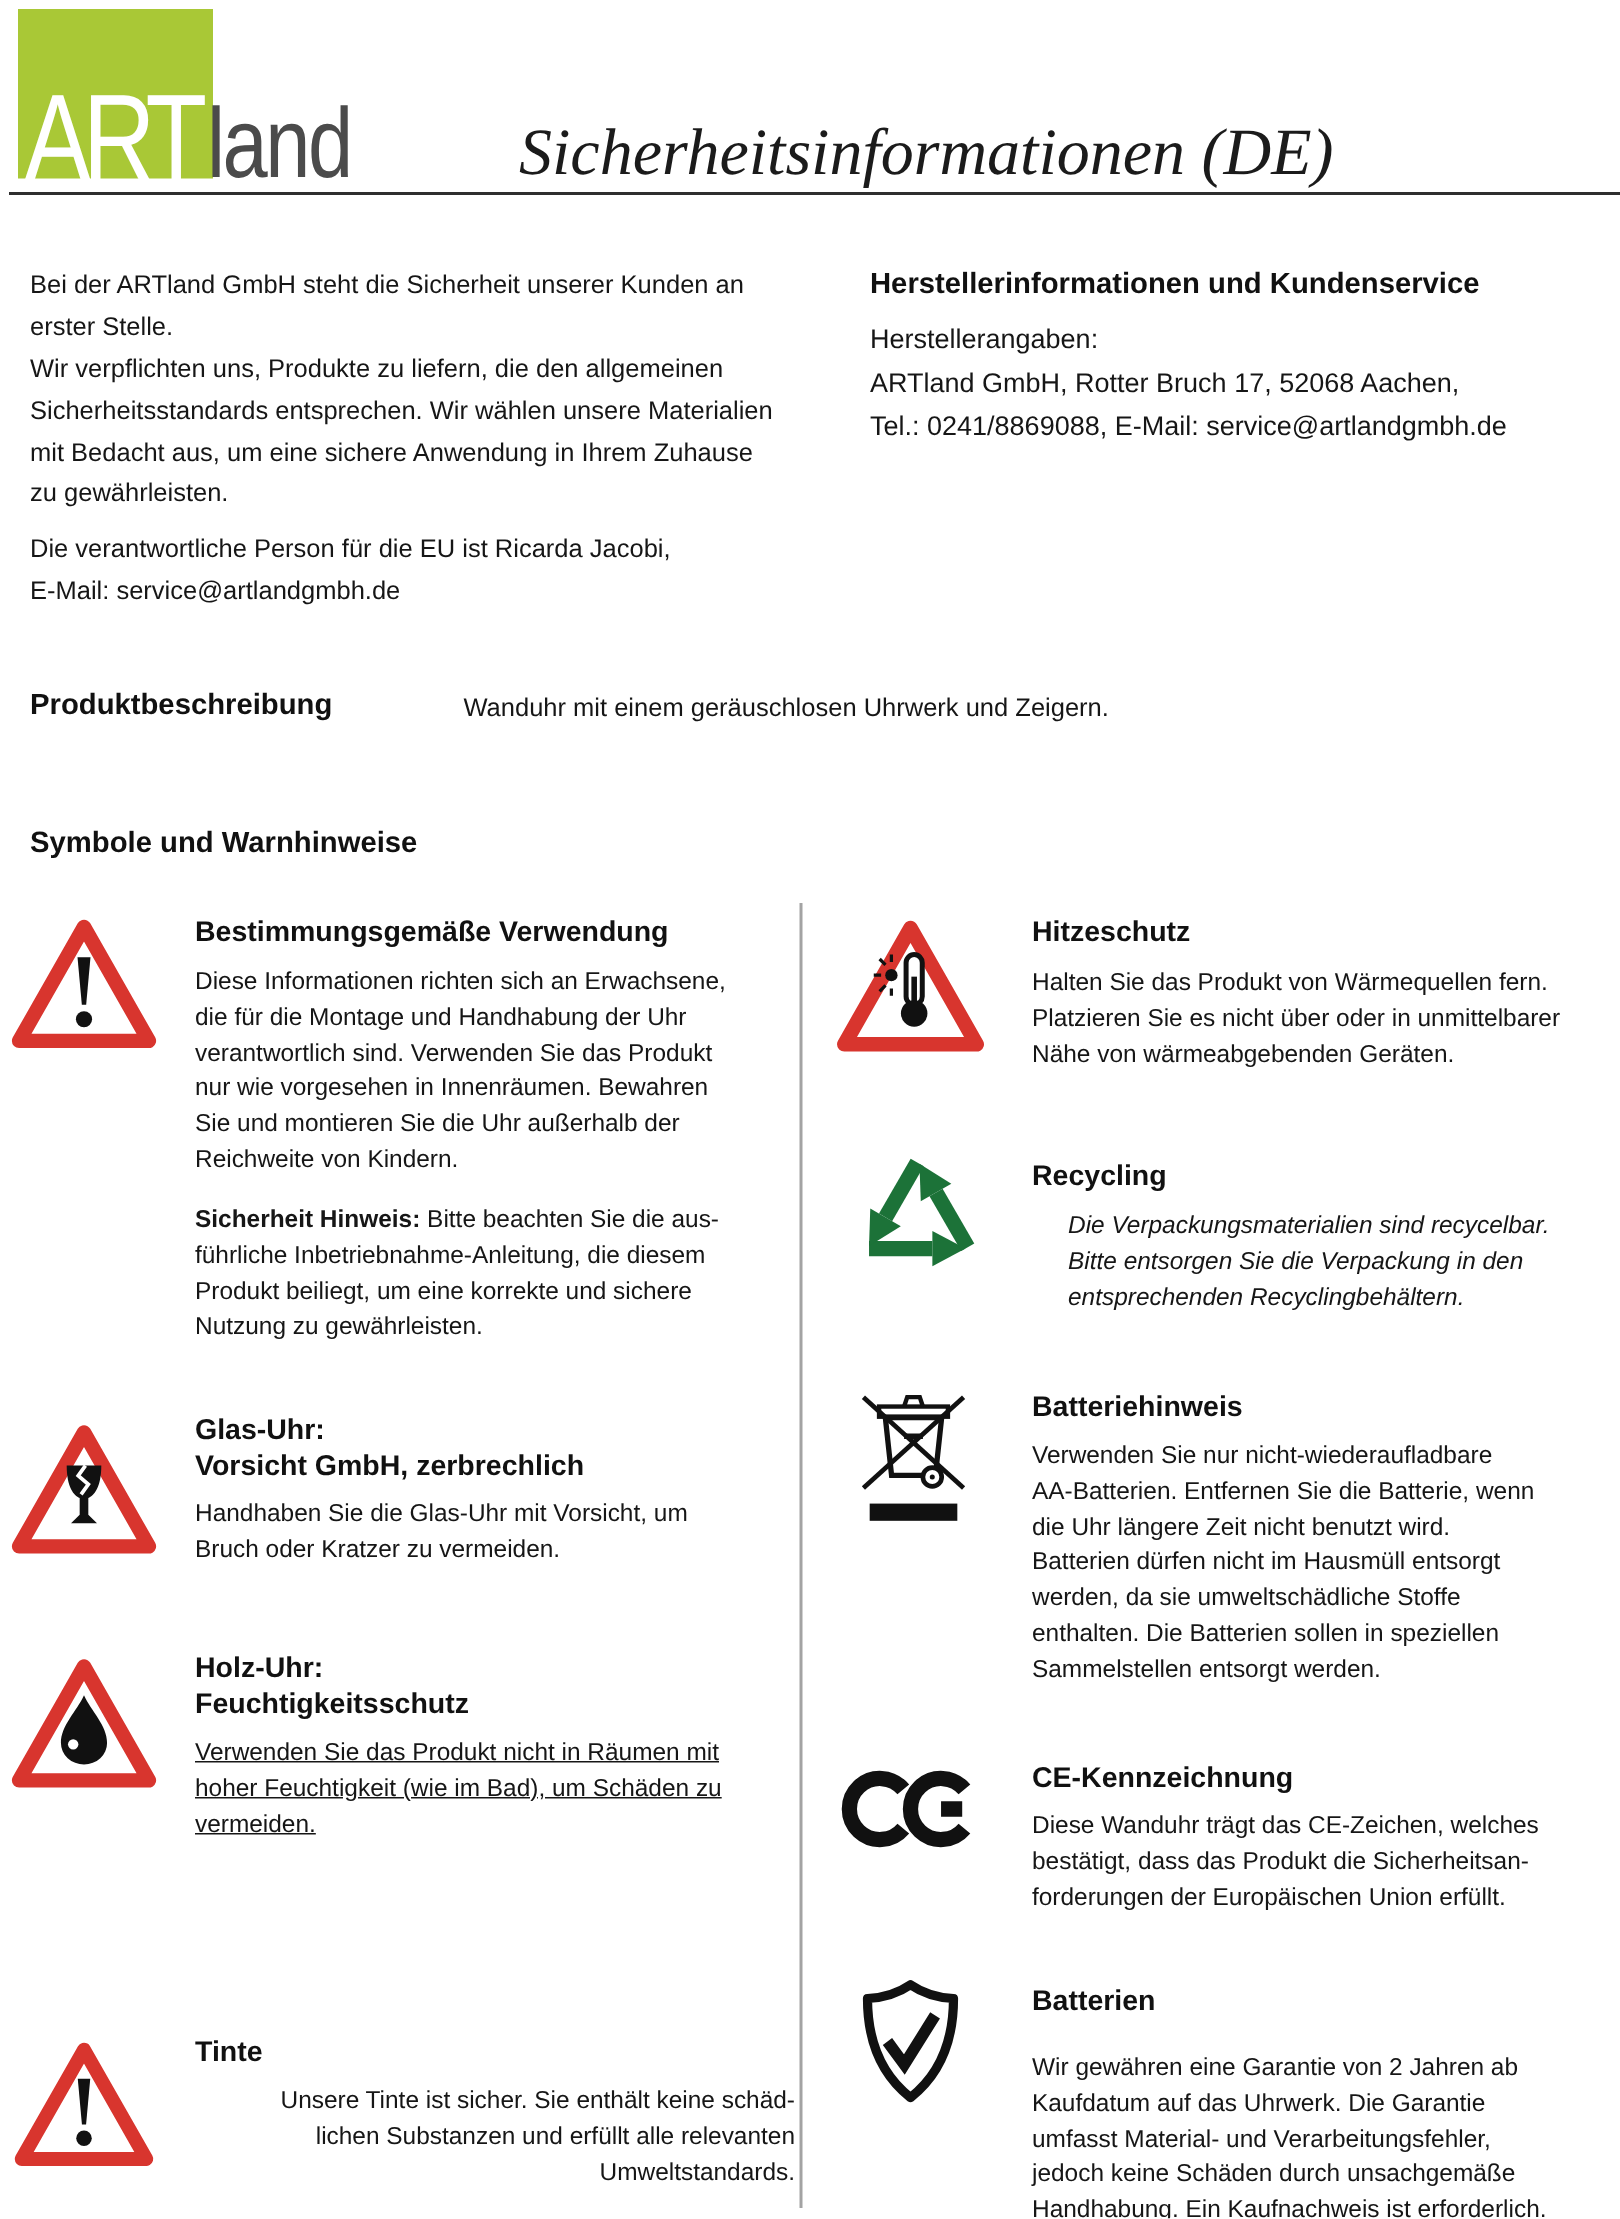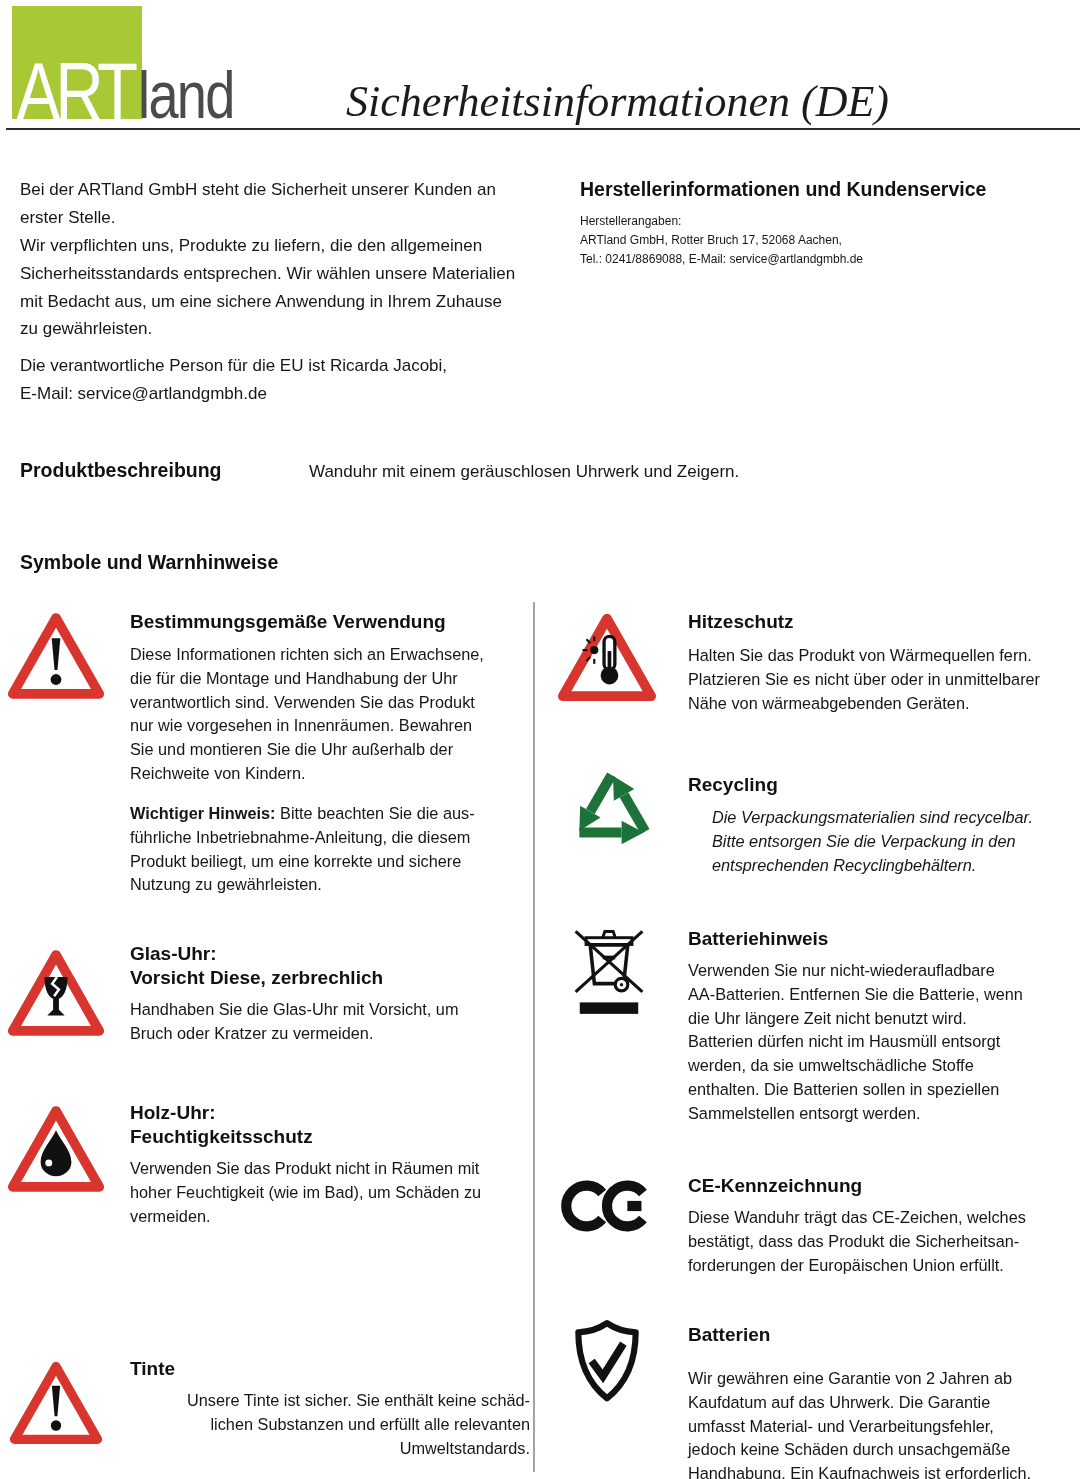--- a/index.html
+++ b/index.html
@@ -22,21 +22,21 @@
   .doc-title{
     position:absolute;left:346px;top:80px;font-family:"Liberation Serif",serif;
     font-style:italic;font-size:44px;line-height:1;color:#1b1b1b;white-space:nowrap;
   }
   .header-rule{position:absolute;left:6px;right:0;top:128px;height:2px;background:#2e2e2e;}
   
   .pre{white-space:pre-line;}
   .intro-p1{position:absolute;left:20px;top:176px;width:548px;font-size:17px;line-height:1.64;}
   .intro-p2{position:absolute;left:20px;top:352px;width:548px;font-size:17px;line-height:1.64;}
   .mfr-heading{position:absolute;left:580px;top:178px;font-size:19.5px;font-weight:700;color:#111;}
-  .mfr-details{position:absolute;left:580px;top:212px;width:470px;font-size:12px;line-height:1.6;}
+  .mfr-details{position:absolute;left:580px;top:212px;width:470px;font-size:18px;line-height:1.6;}
   .product-label{position:absolute;left:20px;top:459px;font-size:19.5px;font-weight:700;color:#111;}
   .product-desc{position:absolute;left:287px;top:462px;font-size:17px;margin-left:22px;}
   .symbols-heading{position:absolute;left:20px;top:551px;font-size:19.5px;font-weight:700;color:#111;}
   
   .col-divider{position:absolute;left:533px;top:602px;width:2px;height:870px;background:#a3a3a3;}
   .wblock{position:absolute;left:0;width:1080px;}
   .wicon{position:absolute;}
   .whead{position:absolute;font-size:19px;font-weight:700;line-height:1.26;color:#111;white-space:pre-line;}
   .wbody{position:absolute;font-size:16.3px;line-height:1.46;color:#161616;white-space:pre-line;width:400px;}
 </style>
@@ -78,47 +78,47 @@
       <path d="M47.5 33 L56.5 33 L53.5 66 L50.5 66 Z" fill="#111"></path>
       <circle cx="52" cy="76" r="5.6" fill="#111"></circle>
     </svg>
     <div class="whead" style="left:130px;top:10px;">Bestimmungsgemäße Verwendung</div>
     <div class="wbody" style="left:130px;top:43px;">Diese Informationen richten sich an Erwachsene,
 die für die Montage und Handhabung der Uhr
 verantwortlich sind. Verwenden Sie das Produkt
 nur wie vorgesehen in Innenräumen. Bewahren
 Sie und montieren Sie die Uhr außerhalb der
 Reichweite von Kindern.</div>
-    <div class="wbody" style="left:130px;top:202px;"><b>Wichtiger Hinweis:</b><span> Bitte beachten Sie die aus-
+    <div class="wbody" style="left:130px;top:202px;"><b>Sicherheit Hinweis:</b><span> Bitte beachten Sie die aus-
 führliche Inbetriebnahme-Anleitung, die diesem
 Produkt beiliegt, um eine korrekte und sichere
 Nutzung zu gewährleisten.</span></div>
   </div>
 
   <div class="wblock" style="top:938px;height:130px;">
     <svg class="wicon" style="left:6px;top:5px;" width="100" height="97" viewBox="0 0 104 100">
       <polygon points="52,12 97,91 7,91" fill="#ffffff" stroke="#d8352e" stroke-width="10" stroke-linejoin="round"></polygon>
       <path d="M40 35 H64 C64 50 59 56 55 57.5 L55 69 L61 75 H43 L49 69 L49 57.5 C45 56 40 50 40 35 Z" fill="#111"></path>
       <polyline points="53,35 48,42 55,48 50,55" stroke="#ffffff" stroke-width="2.6" fill="none"></polyline>
     </svg>
     <div class="whead" style="left:130px;top:4px;">Glas-Uhr:
-Vorsicht Diese, zerbrechlich</div>
+Vorsicht GmbH, zerbrechlich</div>
     <div class="wbody" style="left:130px;top:60px;">Handhaben Sie die Glas-Uhr mit Vorsicht, um
 Bruch oder Kratzer zu vermeiden.</div>
   </div>
 
   <div class="wblock" style="top:1094px;height:150px;">
     <svg class="wicon" style="left:6px;top:5px;" width="100" height="97" viewBox="0 0 104 100">
       <polygon points="52,12 97,91 7,91" fill="#ffffff" stroke="#d8352e" stroke-width="10" stroke-linejoin="round"></polygon>
       <path d="M52 32 C57 43 68 53 68 65 A16 15 0 0 1 36 65 C36 53 47 43 52 32 Z" fill="#111"></path>
       <circle cx="44.5" cy="66" r="3.6" fill="#ffffff"></circle>
     </svg>
     <div class="whead" style="left:130px;top:7px;">Holz-Uhr:
 Feuchtigkeitsschutz</div>
-    <div class="wbody" style="left:130px;top:63px;">Verwenden Sie das Produkt nicht in Räumen mit
+    <div class="wbody" style="left:130px;top:63px;text-decoration:underline;">Verwenden Sie das Produkt nicht in Räumen mit
 hoher Feuchtigkeit (wie im Bad), um Schäden zu
 vermeiden.</div>
   </div>
 
   <div class="wblock" style="top:1350px;height:130px;text-align:right;">
     <svg class="wicon" style="left:8px;top:5px;" width="96" height="93" viewBox="0 0 104 100">
       <polygon points="52,12 97,91 7,91" fill="#ffffff" stroke="#d8352e" stroke-width="10" stroke-linejoin="round"></polygon>
       <path d="M47.5 33 L56.5 33 L53.5 66 L50.5 66 Z" fill="#111"></path>
       <circle cx="52" cy="76" r="5.6" fill="#111"></circle>
     </svg>

